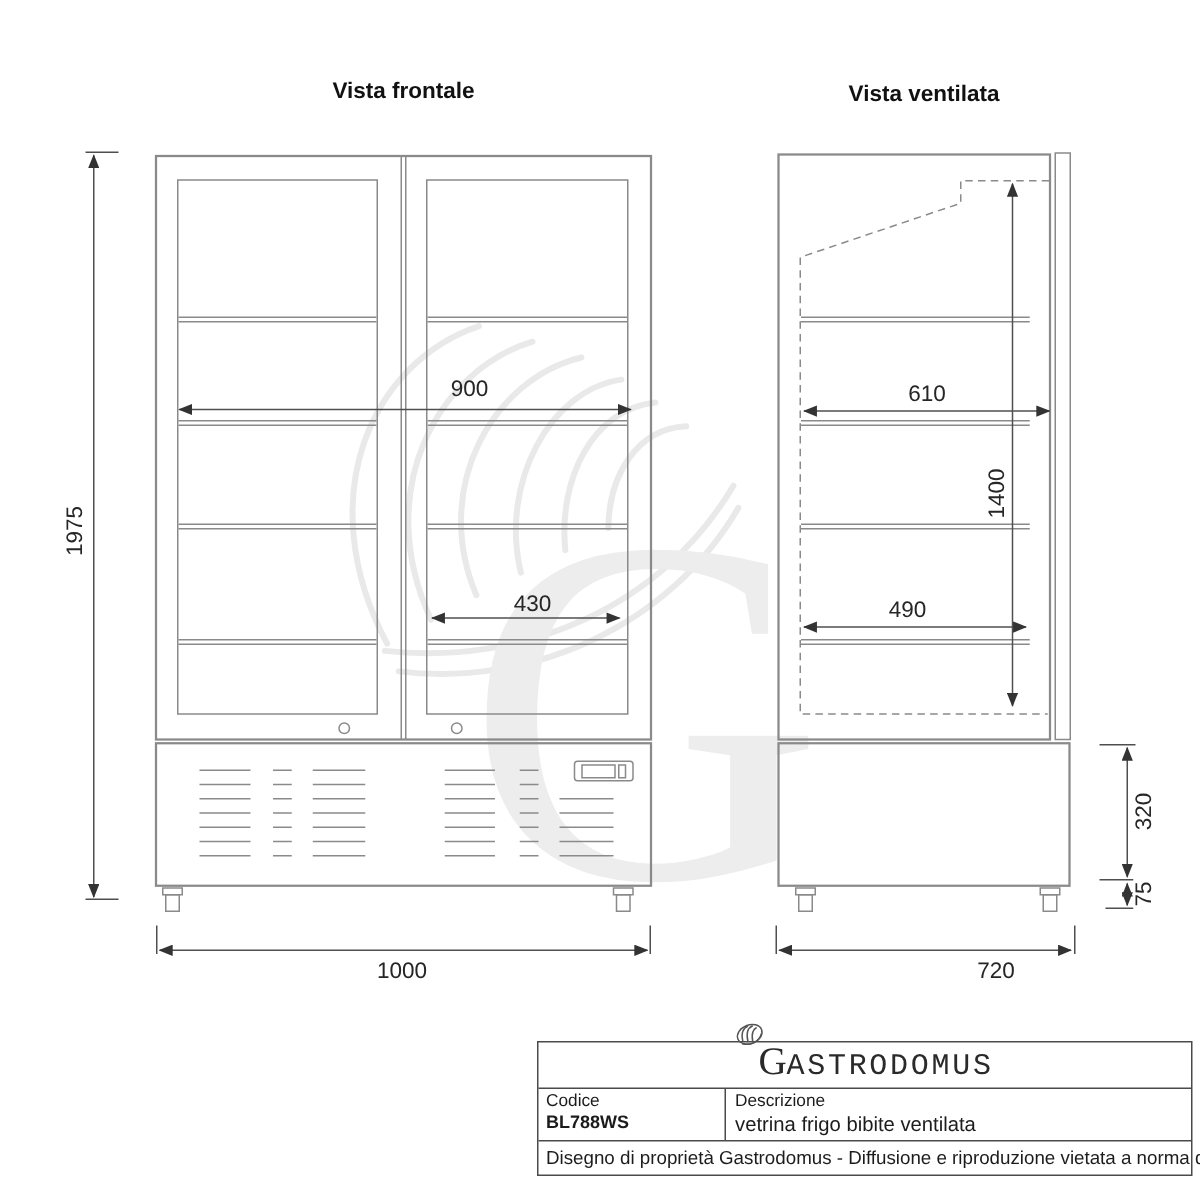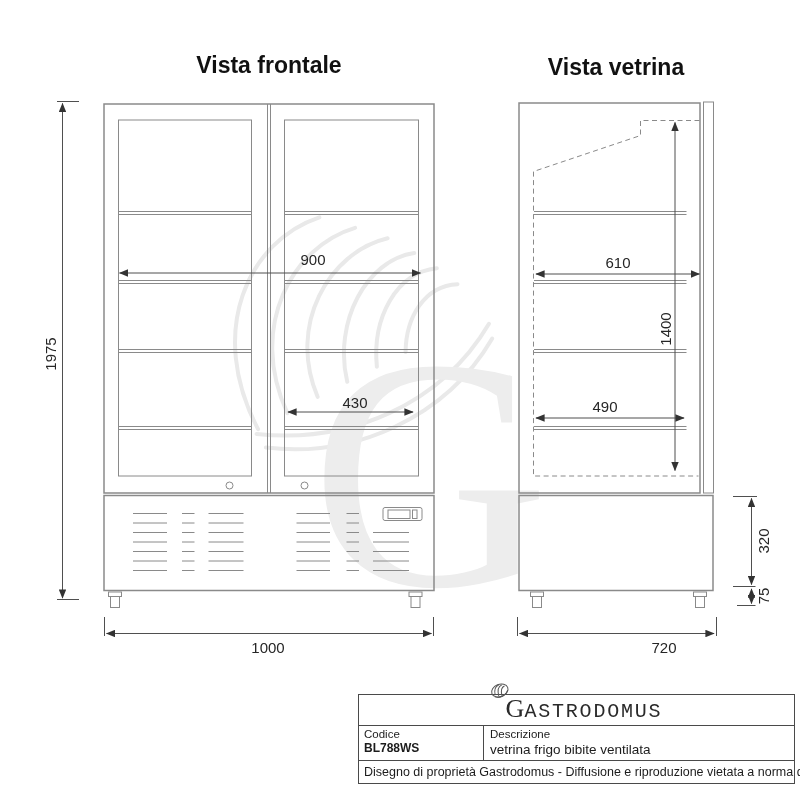--- a/index.html
+++ b/index.html
@@ -1,21 +1,21 @@
 <!DOCTYPE html>
 <html><head>
 <meta charset="utf-8">
 <style>
   html,body{margin:0;padding:0;background:#fff;}
   .stage{position:relative;width:800px;height:800px;background:#ffffff;overflow:hidden;
          font-family:"Liberation Sans",sans-serif;}
   svg.layer{position:absolute;left:0;top:0;}
 
   .view-title{position:absolute;transform:translateX(-50%);font-weight:bold;
-              font-size:23px;color:#111;white-space:nowrap;}
+              font-size:15px;color:#111;white-space:nowrap;}
   .dim{position:absolute;font-size:15px;color:#262626;transform:translateX(-50%);
        white-space:nowrap;line-height:15px;}
   .dim.rot{transform:translate(-50%,-50%) rotate(-90deg);background:#fff;padding:0 2px;}
 
   
   .tblock{position:absolute;left:358px;top:694px;width:437px;height:90px;
           border:1.4px solid #4a4a4a;box-sizing:border-box;color:#1c1c1c;background:#fff;}
   .tb-row1{height:31px;border-bottom:1.4px solid #4a4a4a;box-sizing:border-box;
            display:flex;align-items:flex-end;justify-content:center;padding-bottom:3px;}
   .tb-row2{height:35px;border-bottom:1.4px solid #4a4a4a;box-sizing:border-box;display:flex;}
@@ -113,21 +113,21 @@
       <line x1="536" y1="274" x2="699.5" y2="274" marker-start="url(#ah)" marker-end="url(#ah)"></line>
       <line x1="675" y1="122.5" x2="675" y2="470.5" marker-start="url(#ah)" marker-end="url(#ah)"></line>
       <line x1="536" y1="418" x2="684" y2="418" marker-start="url(#ah)" marker-end="url(#ah)"></line>
       <line x1="519.5" y1="633.5" x2="714" y2="633.5" marker-start="url(#ah)" marker-end="url(#ah)"></line>
       <line x1="751.5" y1="498.5" x2="751.5" y2="584.5" marker-start="url(#ah)" marker-end="url(#ah)"></line>
       <line x1="751.5" y1="589" x2="751.5" y2="603.5" marker-start="url(#ah)" marker-end="url(#ah)"></line>
     </g>
   </svg>
 
   <div class="view-title" style="left:269px;top:52px;">Vista frontale</div>
-  <div class="view-title" style="left:616px;top:54px;">Vista vetrina</div>
+  <div class="view-title" style="left:616px;top:54px;">Vista ventilata</div>
 
   <div class="dim rot" style="left:50px;top:354px;">1975</div>
   <div class="dim" style="left:313px;top:252px;">900</div>
   <div class="dim" style="left:355px;top:395px;">430</div>
   <div class="dim" style="left:268px;top:640px;text-align:center;">1000</div>
 
   <div class="dim" style="left:618px;top:255px;">610</div>
   <div class="dim rot" style="left:665px;top:329px;">1400</div>
   <div class="dim" style="left:605px;top:399px;">490</div>
   <div class="dim rot" style="left:763px;top:541px;">320</div>

